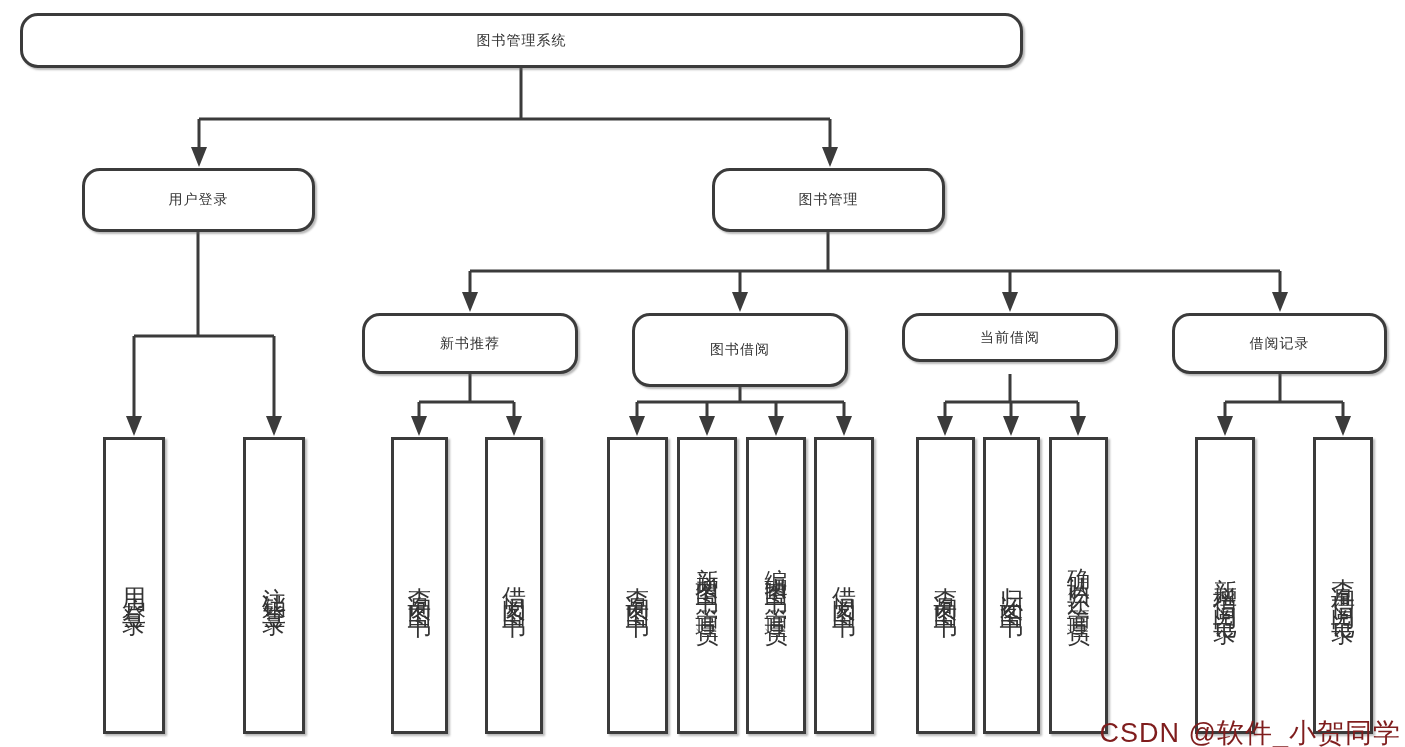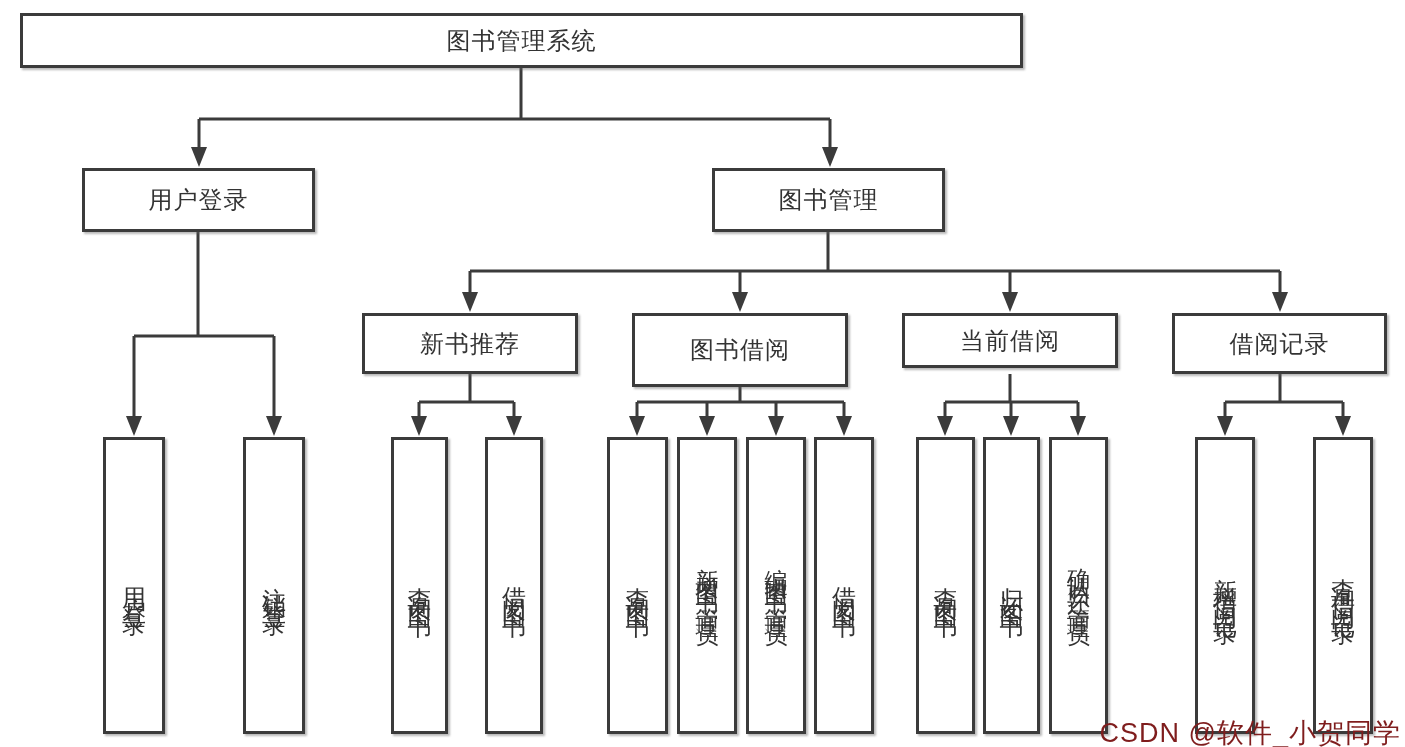--- a/index.html
+++ b/index.html
@@ -25,22 +25,23 @@
     box-sizing: border-box;
     border: 3px solid #3b3b3b;
     background: #ffffff;
     box-shadow: 2px 2px 2px rgba(100,100,100,0.45);
     display: flex;
     align-items: center;
     justify-content: center;
     color: #333333;
   }
   .hbox {
-    font-size: 24px;
+    font-size: 14px;
     letter-spacing: 1px;
+    border-radius: 18px;
   }
   .vbox .vtext {
     writing-mode: vertical-rl;
     text-orientation: mixed;
     font-size: 24px;
     line-height: 1;
     letter-spacing: 9px;
     white-space: nowrap;
   }
   .vbox.long .vtext {
@@ -112,21 +113,21 @@
   <div class="node hbox" style="left:362px;top:313px;width:216px;height:61px">
     <span>新书推荐</span>
   </div>
 
   <div class="node hbox" style="left:712px;top:168px;width:233px;height:64px">
     <span>图书管理</span>
   </div>
   <div class="node hbox" style="left:632px;top:313px;width:216px;height:74px">
     <span>图书借阅</span>
   </div>
-  <div class="node hbox" style="left:902px;top:313px;width:216px;height:55px">
+  <div class="node hbox" style="left:902px;top:313px;width:216px;height:49px">
     <span>当前借阅</span>
   </div>
   <div class="node hbox" style="left:1172px;top:313px;width:215px;height:61px">
     <span>借阅记录</span>
   </div>
 
   <div class="node vbox" style="left:103px;top:437px;width:62px;height:297px">
     <span class="vtext">用户登录</span>
   </div>
   <div class="node vbox" style="left:243px;top:437px;width:62px;height:297px">

